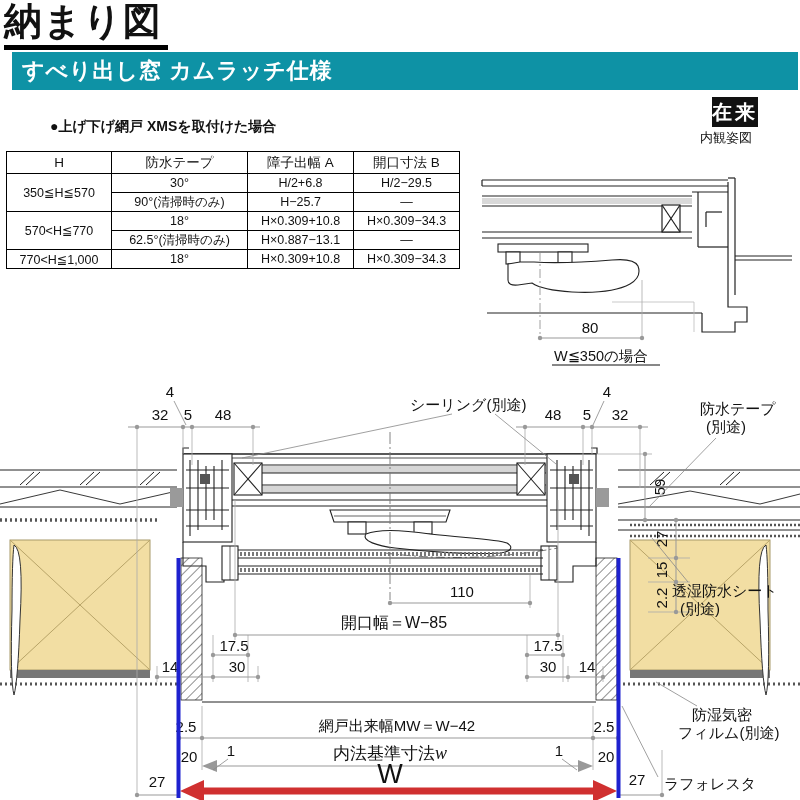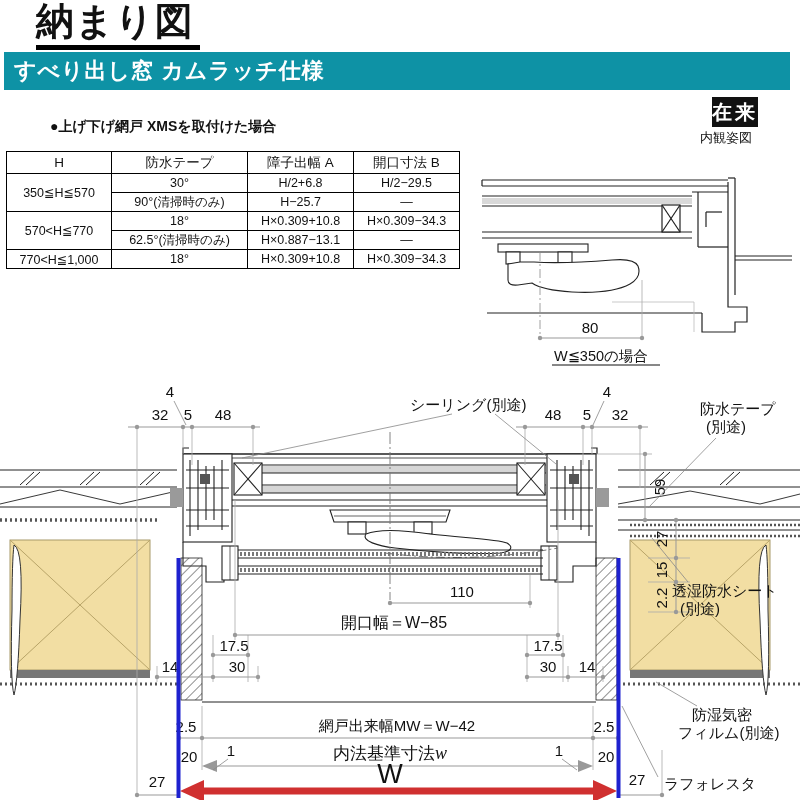--- a/index.html
+++ b/index.html
@@ -1,20 +1,20 @@
 <!DOCTYPE html>
 <html><head>
 <meta charset="utf-8">
 <style>
   html,body{margin:0;padding:0;background:#fff;}
   #page{position:relative;width:800px;height:800px;background:#fff;overflow:hidden;
         font-family:"Liberation Sans","DejaVu Sans",sans-serif;color:#111;}
   #title{position:absolute;left:4px;top:0px;font-size:38px;font-weight:900;line-height:1.15;
-         letter-spacing:1px;border-bottom:5px solid #000;padding:0 6px 1px 0;margin-left:32px;}
-  #banner{position:absolute;left:4px;top:52px;width:786px;height:38px;background:#0E92A5;
+         letter-spacing:1px;border-bottom:5px solid #000;padding:0 6px 1px 0;}
+  #banner{position:absolute;left:12px;top:52px;width:786px;height:38px;background:#0E92A5;
           color:#fff;font-size:22px;font-weight:bold;line-height:38px;padding-left:10px;
           letter-spacing:1px;box-sizing:border-box;}
   #sec{position:absolute;left:33px;top:95px;font-size:17px;font-weight:bold;}
   #subsec{position:absolute;left:50px;top:118px;font-size:14px;font-weight:600;}
   #badge{position:absolute;left:712px;top:97px;width:46px;height:30px;background:#111;color:#fff;
          font-size:20px;font-weight:bold;text-align:left;line-height:30px;letter-spacing:3px;}
   #badge-cap{position:absolute;left:700px;top:129px;width:86px;font-size:13px;}
   table.spec{position:absolute;left:6px;top:151px;border-collapse:collapse;table-layout:fixed;}
   table.spec th,table.spec td{border:1px solid #000;text-align:center;padding:0;
          font-size:12.5px;font-weight:normal;white-space:nowrap;overflow:hidden;height:18px;}

